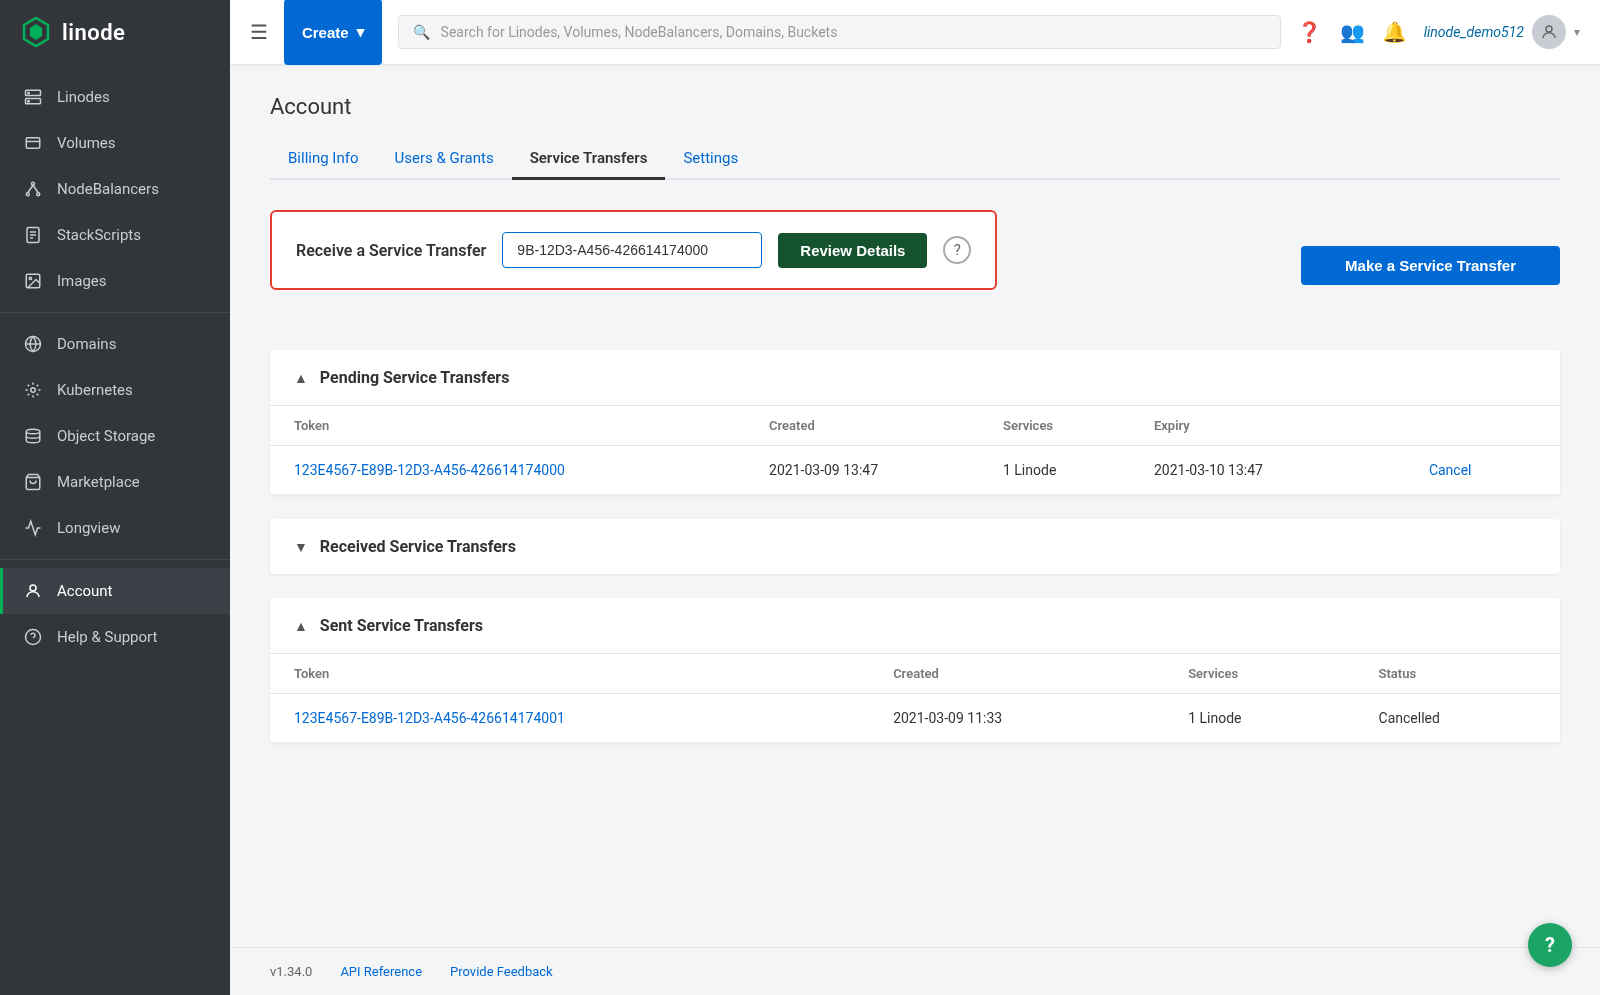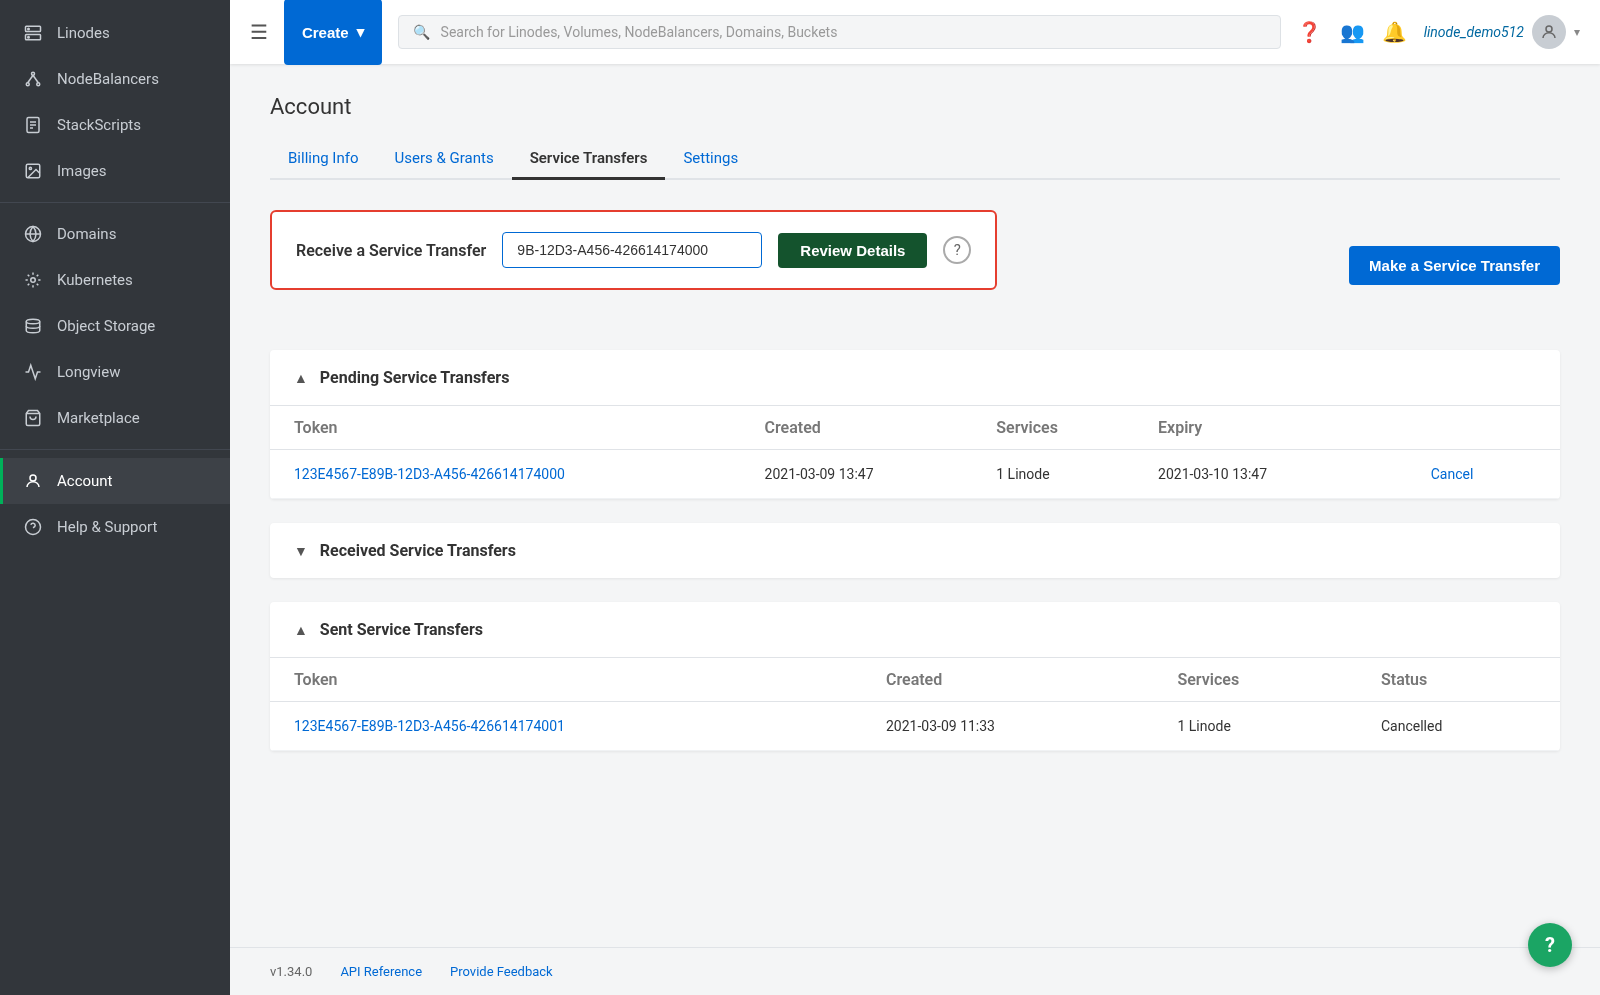--- a/index.html
+++ b/index.html
@@ -207,21 +207,21 @@
       align-items: center;
       justify-content: center;
       color: #666;
       font-size: 15px;
       cursor: pointer;
     }
     .make-transfer-btn {
       background: #0069d4;
       color: #fff;
       border: none;
-      padding: 11px 20px;
+      padding: 11px 44px;
       border-radius: 4px;
       font-size: 15px;
       font-weight: 600;
       cursor: pointer;
       margin-left: auto;
       white-space: nowrap;
     }
     .top-actions {
       display: flex;
       align-items: center;
@@ -255,21 +255,21 @@
       font-size: 14px;
       color: #555;
     }
 
     
     .table-wrap { width: 100%; }
     table { width: 100%; border-collapse: collapse; }
     th {
       text-align: left;
       padding: 12px 24px;
-      font-size: 16px;
+      font-size: 13px;
       font-weight: 600;
       color: #777;
       border-bottom: 1px solid #e0e3e7;
       background: #fff;
     }
     td {
       padding: 16px 24px;
       font-size: 14px;
       color: #333;
       border-bottom: 1px solid #f0f2f4;
@@ -306,35 +306,51 @@
       font-size: 20px;
       font-weight: 700;
       cursor: pointer;
       box-shadow: 0 2px 8px rgba(0,0,0,0.25);
     }
   </style>
 </head>
 <body>
 
 <div class="sidebar">
+  <div class="sidebar-logo">
+    <svg class="sidebar-logo-icon" viewBox="0 0 32 32">
+      <polygon points="16,2 28,9 28,23 16,30 4,23 4,9" fill="none" stroke="#00b159" stroke-width="2.5"></polygon>
+      <polygon points="16,8 22,12 22,20 16,24 10,20 10,12" fill="#00b159"></polygon>
+    </svg>
+    <span class="sidebar-logo-text">linode</span>
+  </div>
 
   <nav class="sidebar-nav">
 
     <div class="sidebar-item">
       <span class="icon">
         <svg width="18" height="18" viewBox="0 0 24 24" fill="none" stroke="currentColor" stroke-width="2">
             <rect x="2" y="3" width="20" height="7" rx="1"></rect>
             <rect x="2" y="14" width="20" height="7" rx="1"></rect>
             <circle cx="6" cy="6.5" r="1" fill="currentColor"></circle>
             <circle cx="6" cy="17.5" r="1" fill="currentColor"></circle>
           </svg>
       </span>
       <span>Linodes</span>
     </div>
 
+    <div class="sidebar-item">
+      <span class="icon">
+        <svg width="18" height="18" viewBox="0 0 24 24" fill="none" stroke="currentColor" stroke-width="2">
+            <rect x="3" y="5" width="18" height="14" rx="2"></rect>
+            <line x1="3" y1="10" x2="21" y2="10"></line>
+          </svg>
+      </span>
+      <span>Volumes</span>
+    </div>
 
     <div class="sidebar-item">
       <span class="icon">
         <svg width="18" height="18" viewBox="0 0 24 24" fill="none" stroke="currentColor" stroke-width="2">
             <circle cx="12" cy="5" r="2"></circle>
             <circle cx="5" cy="19" r="2"></circle>
             <circle cx="19" cy="19" r="2"></circle>
             <line x1="12" y1="7" x2="5" y2="17"></line>
             <line x1="12" y1="7" x2="19" y2="17"></line>
           </svg>
@@ -395,35 +411,35 @@
             <path d="M3 6v6c0 1.66 4.03 3 9 3s9-1.34 9-3V6"></path>
             <path d="M3 12v6c0 1.66 4.03 3 9 3s9-1.34 9-3v-6"></path>
           </svg>
       </span>
       <span>Object Storage</span>
     </div>
 
     <div class="sidebar-item">
       <span class="icon">
         <svg width="18" height="18" viewBox="0 0 24 24" fill="none" stroke="currentColor" stroke-width="2">
-            <polyline points="22 12 18 12 15 21 9 3 6 12 2 12"></polyline>
-          </svg>
-      </span>
-      <span>Longview</span>
-    </div>
-
-    <div class="sidebar-item">
-      <span class="icon">
-        <svg width="18" height="18" viewBox="0 0 24 24" fill="none" stroke="currentColor" stroke-width="2">
             <path d="M6 2L3 6v14a2 2 0 002 2h14a2 2 0 002-2V6l-3-4z"></path>
             <line x1="3" y1="6" x2="21" y2="6"></line>
             <path d="M16 10a4 4 0 01-8 0"></path>
           </svg>
       </span>
       <span>Marketplace</span>
+    </div>
+
+    <div class="sidebar-item">
+      <span class="icon">
+        <svg width="18" height="18" viewBox="0 0 24 24" fill="none" stroke="currentColor" stroke-width="2">
+            <polyline points="22 12 18 12 15 21 9 3 6 12 2 12"></polyline>
+          </svg>
+      </span>
+      <span>Longview</span>
     </div>
 
     <div class="sidebar-divider"></div>
 
     <div class="sidebar-item active">
       <span class="icon">
         <svg width="18" height="18" viewBox="0 0 24 24" fill="none" stroke="currentColor" stroke-width="2">
             <circle cx="12" cy="8" r="4"></circle>
             <path d="M4 20c0-4 3.6-7 8-7s8 3 8 7"></path>
           </svg>

